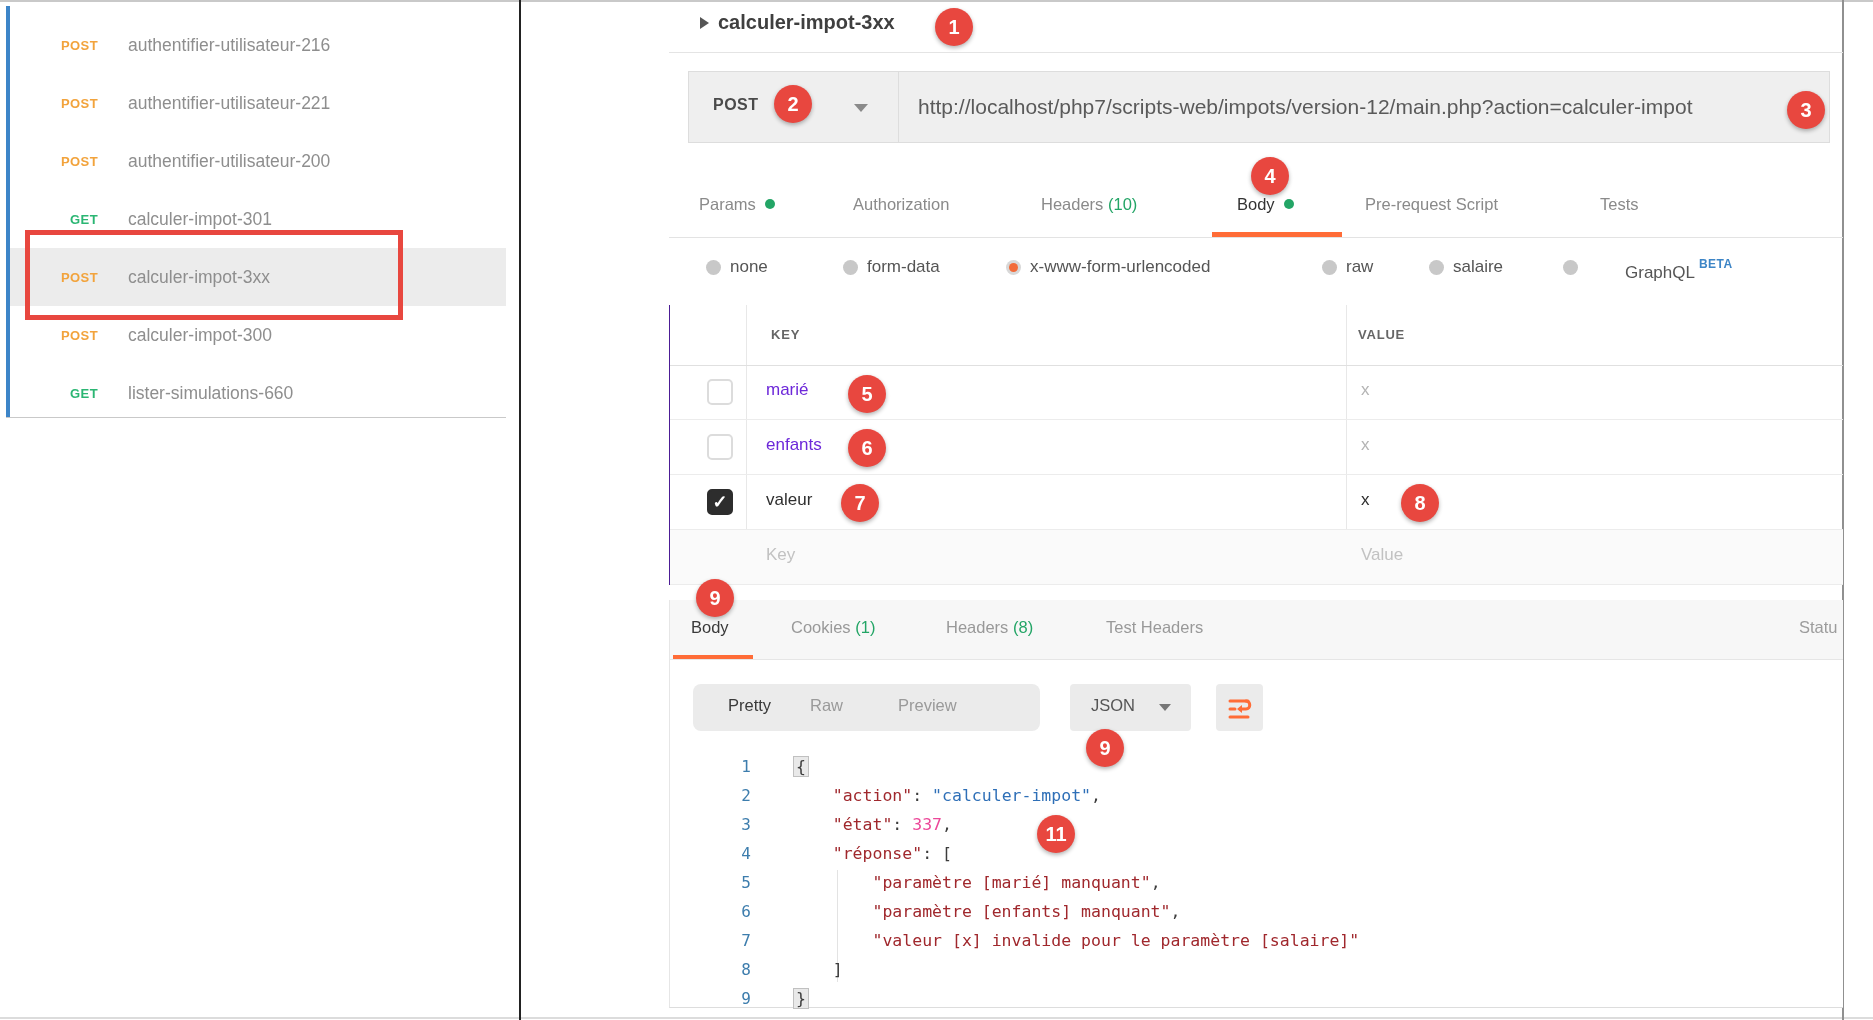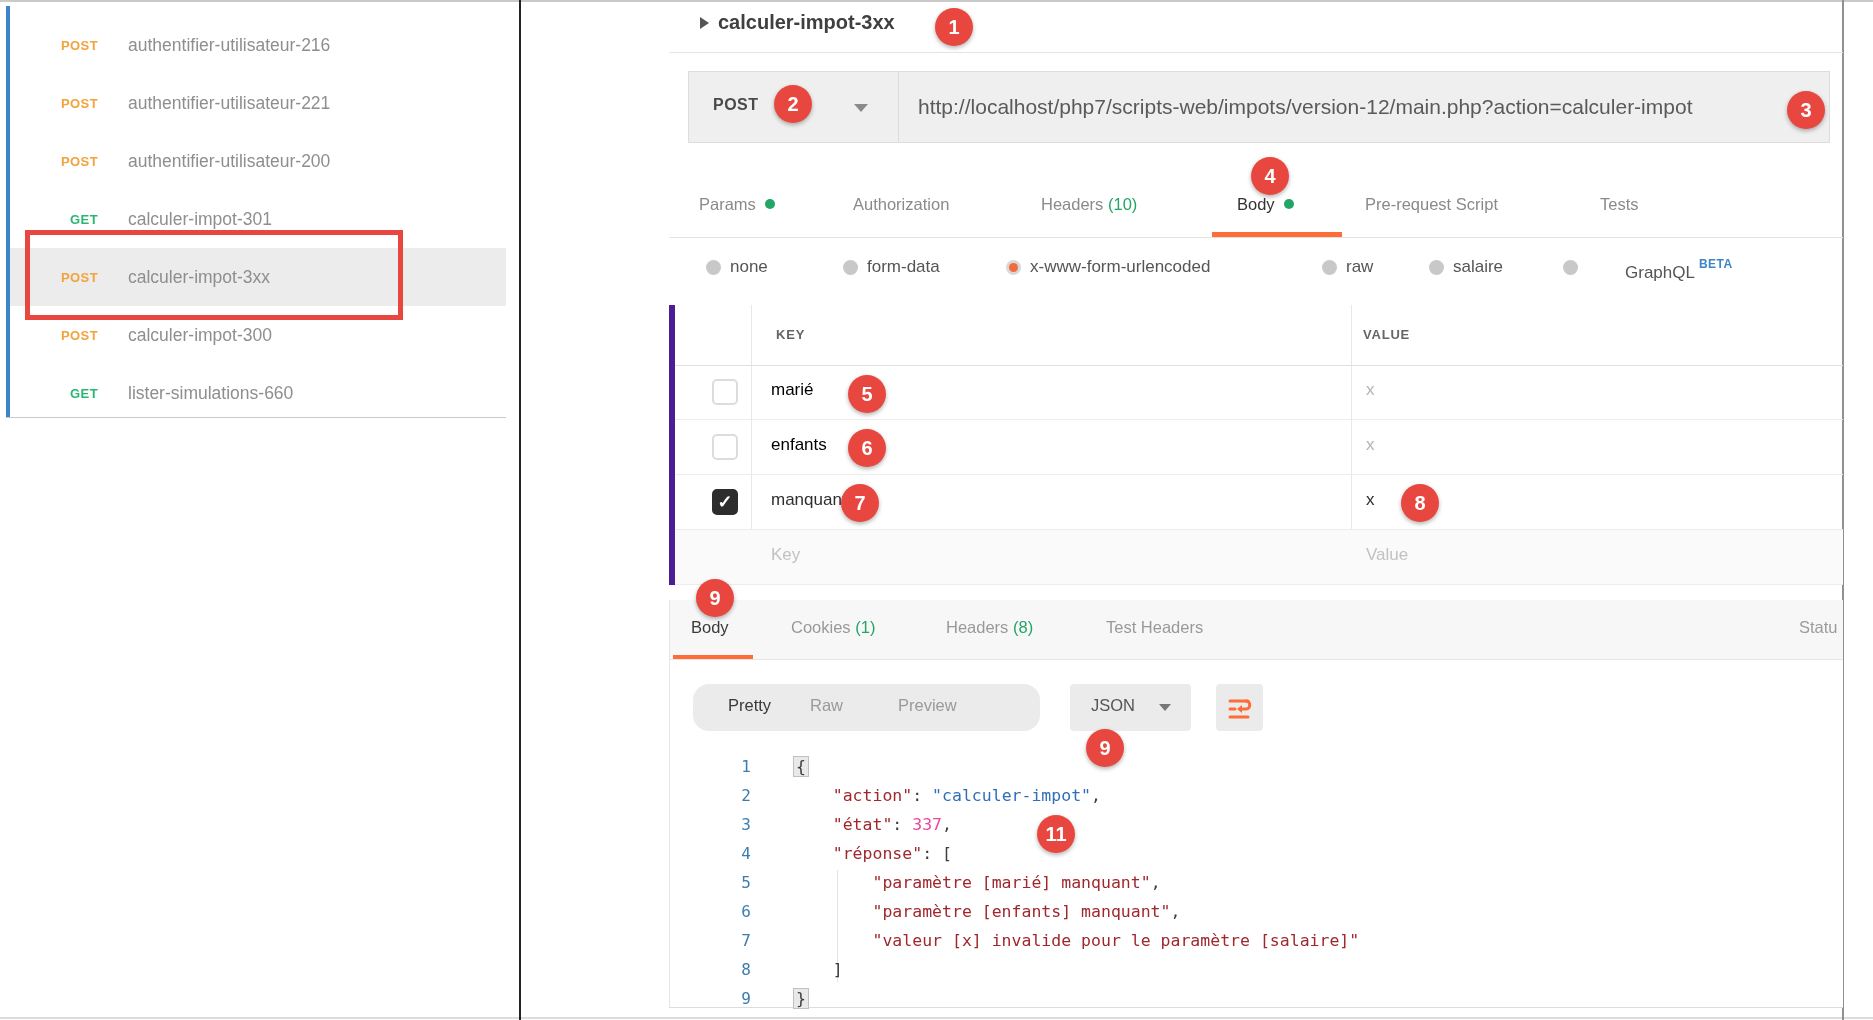--- a/index.html
+++ b/index.html
@@ -48,42 +48,42 @@
 
   
   .modes{position:absolute;left:669px;top:250px;width:1174px;height:50px}
   .radio{position:absolute;top:10px;width:15px;height:15px;border-radius:50%;background:#c8c8c8;cursor:pointer}
   .radio.selected{background:#d8d8d8}
   .radio.selected::after{content:"";position:absolute;left:3px;top:3px;width:9px;height:9px;border-radius:50%;background:#f26b3a}
   .mode-label{position:absolute;top:7px;font-size:17px;color:#555;cursor:pointer;white-space:nowrap}
   .beta{font-size:12px;font-weight:bold;color:#3d85c6;letter-spacing:.5px;vertical-align:10px;margin-left:4px}
 
   
-  .kv{position:absolute;left:669px;top:305px;width:1174px;height:280px;border-left:6px solid #4c1d95;box-sizing:border-box}
+  .kv{position:absolute;left:669px;top:305px;width:1174px;height:280px;border-left:1px solid #4c1d95;box-sizing:border-box}
   .kv-header{position:absolute;left:0;top:0;width:100%;height:60px;border-bottom:1px solid #e0e0e0}
   .kv-h-label{position:absolute;top:22px;font-size:13px;font-weight:bold;color:#666;letter-spacing:.8px}
   .colline{position:absolute;top:0;bottom:0;width:1px;background:#e8e8e8}
   .kv-row{position:absolute;left:0;width:100%;height:55px;border-bottom:1px solid #ececec;box-sizing:border-box}
   .kv-row.ph{background:#fafafa}
   .cb{position:absolute;left:37px;top:14px;width:26px;height:26px;border:2px solid #dcdcdc;border-radius:5px;background:#fff;box-sizing:border-box;cursor:pointer}
   .cb.checked{background:#2d2d2d;border-color:#2d2d2d;color:#fff;font-size:18px;font-weight:bold;display:flex;align-items:center;justify-content:center}
-  .kv-key{position:absolute;left:96px;top:15px;font-size:17px;color:#000000;cursor:text}
+  .kv-key{position:absolute;left:96px;top:15px;font-size:17px;color:#6d28d9;cursor:text}
   .kv-val{position:absolute;left:691px;top:15px;font-size:17px;color:#b4b4b4;cursor:text}
   .kv-dark{color:#2f2f2f}
   .kv-ph-text{color:#c2c2c2}
 
   
   .resp-band{position:absolute;left:669px;top:600px;width:1174px;height:60px;background:#f7f7f7;border-bottom:1px solid #e6e6e6;border-left:1px solid #e6e6e6;box-sizing:border-box;overflow:hidden}
   .resp-band .tab{position:absolute;top:18px;font-size:16.5px;color:#999;cursor:pointer;white-space:nowrap}
   .resp-underline{position:absolute;left:3px;top:55px;width:80px;height:5px;background:#ff6c37}
   .status-label{position:absolute;left:1129px;top:18px;width:46px;overflow:hidden;font-size:16.5px;color:#9c9c9c;white-space:nowrap}
 
   
   .lower{position:absolute;left:669px;top:660px;width:1174px;height:348px;background:#fff;border-left:1px solid #e6e6e6;border-bottom:1px solid #ddd;box-sizing:border-box}
-  .mode-group{position:absolute;left:23px;top:24px;width:347px;height:47px;background:#ebebeb;border-radius:16px}
+  .mode-group{position:absolute;left:23px;top:24px;width:347px;height:47px;background:#ebebeb;border-radius:8px}
   .vmode{position:absolute;top:12px;font-size:16.5px;color:#9a9a9a;cursor:pointer}
   .vmode.active{color:#3a3a3a}
   .json-box{position:absolute;left:400px;top:24px;width:121px;height:47px;background:#ebebeb;border-radius:4px;cursor:pointer}
   .json-label{position:absolute;left:21px;top:12px;font-size:16.5px;color:#555}
   .json-caret{left:89px;top:20px;border-left-width:6px;border-right-width:6px;border-top-width:7px;border-top-color:#777}
   .wrap-box{position:absolute;left:546px;top:24px;width:47px;height:47px;background:#ebebeb;border-radius:4px;cursor:pointer;display:flex;align-items:center;justify-content:center}
 
   
   .code-line{position:absolute;left:0;width:100%;height:29px;white-space:pre;font-family:"DejaVu Sans Mono",monospace;font-size:16.5px;line-height:29px}
   .ln{position:absolute;left:0;top:0;width:81px;text-align:right;color:#3d7dad;font-size:16px;font-family:"DejaVu Sans Mono",monospace}
@@ -199,21 +199,21 @@
   </div>
 
   <div class="kv-row" style="top:115px">
     <span class="cb"></span>
     <span class="kv-key">enfants</span>
     <span class="kv-val">x</span>
   </div>
 
   <div class="kv-row" style="top:170px">
     <span class="cb checked">✓</span>
-    <span class="kv-key kv-dark">manquant</span>
+    <span class="kv-key kv-dark">valeur</span>
     <span class="kv-val kv-dark">x</span>
   </div>
 
   <div class="kv-row ph" style="top:225px">
     <span class="kv-key kv-ph-text">Key</span>
     <span class="kv-val kv-ph-text">Value</span>
   </div>
 </div>
 
 <div class="resp-band">

